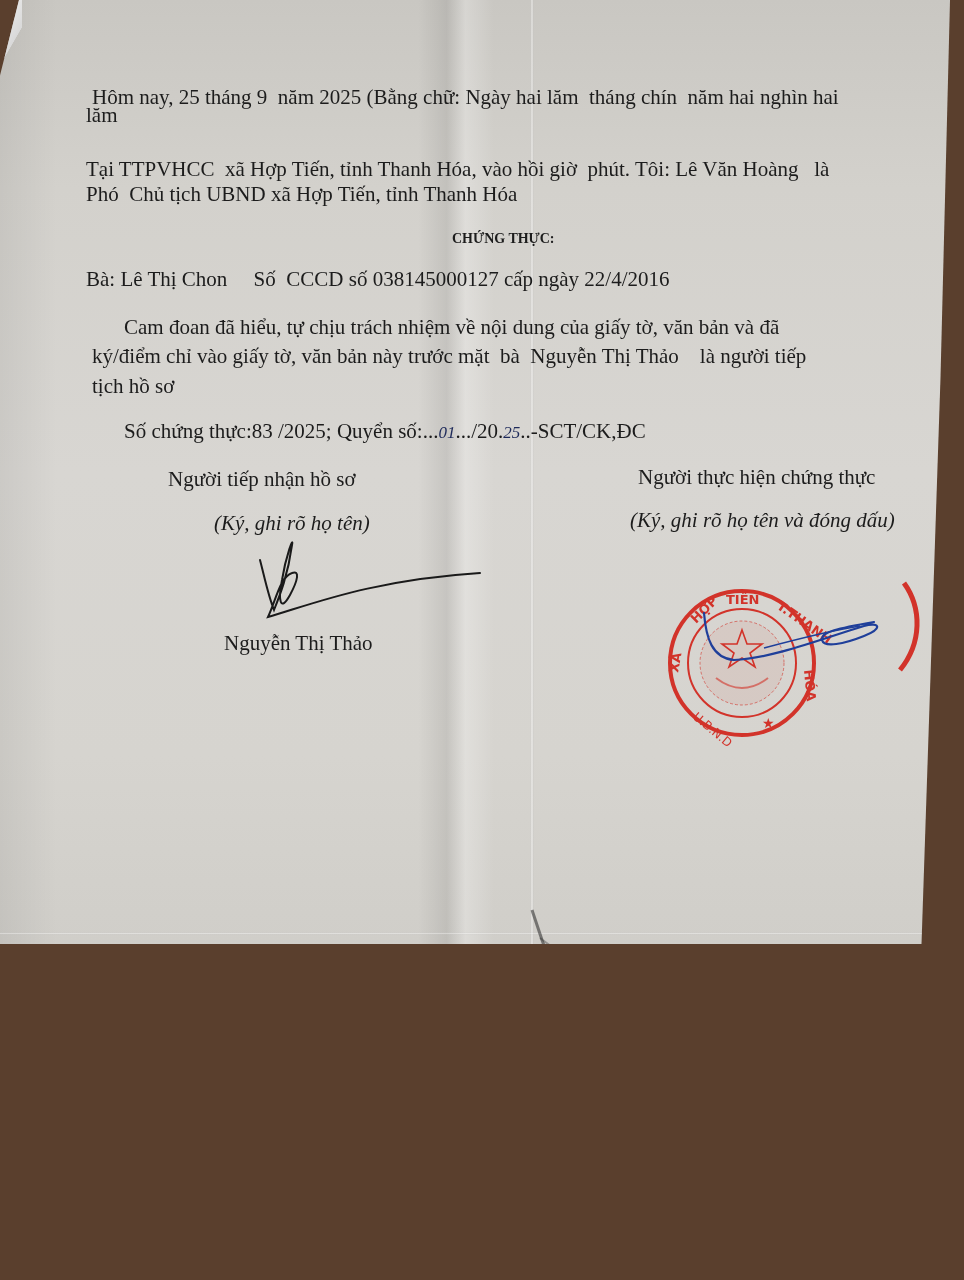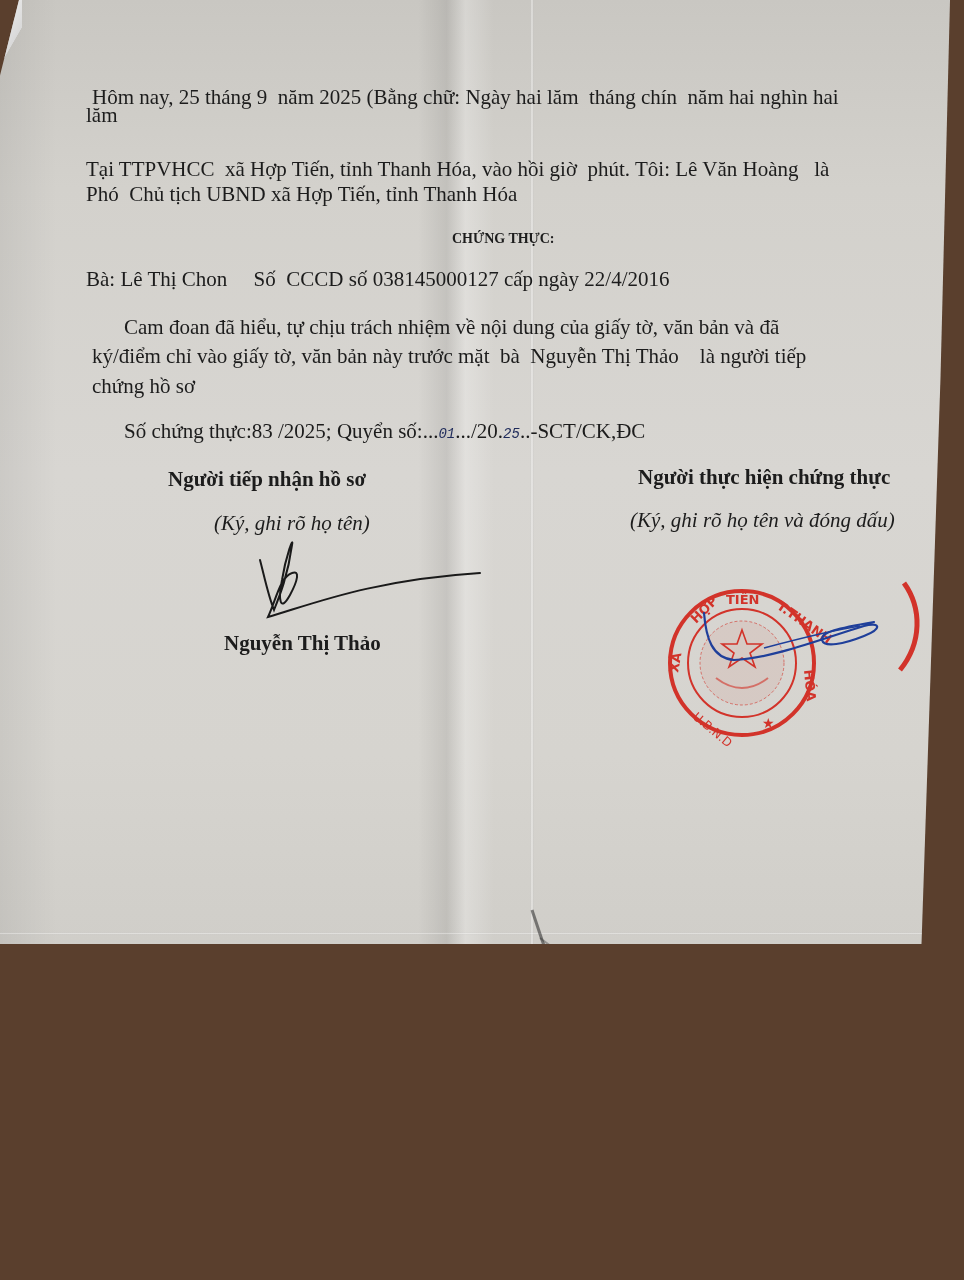--- a/index.html
+++ b/index.html
@@ -67,30 +67,30 @@
       font-size: 21px;
       line-height: 26px;
       white-space: pre;
       color: #1c1c1c;
     }
     .heading {
       font-weight: bold;
       font-size: 14px;
     }
     .bold {
-      font-weight: bold;
+      font-weight: normal;
     }
     .italic {
       font-style: italic;
     }
     .handwritten {
-      font-family: Liberation Mono, monospace;
+      font-family: Liberation Serif, serif;
       font-style: italic;
       color: #1e2a5a;
-      font-size: 14px;
+      font-size: 17px;
     }
     .signature-svg, .stamp-svg {
       position: absolute;
       overflow: visible;
     }
   </style>
 </head>
 <body>
 
 <div class="photo-bg"></div>
@@ -108,21 +108,21 @@
   <div class="line" style="left:86px; top:102px;">lăm</div>
   <div class="line" style="left:86px; top:156px;">Tại TTPVHCC  xã Hợp Tiến, tỉnh Thanh Hóa, vào hồi giờ  phút. Tôi: Lê Văn Hoàng   là</div>
   <div class="line" style="left:86px; top:181px;text-align:right;">Phó  Chủ tịch UBND xã Hợp Tiến, tỉnh Thanh Hóa</div>
 
   <div class="line heading" style="left:452px; top:226px;">CHỨNG THỰC:</div>
 
   <div class="line" style="left:86px; top:266px;">Bà: Lê Thị Chon     Số  CCCD số 038145000127 cấp ngày 22/4/2016</div>
 
   <div class="line" style="left:92px; top:343px;">ký/điểm chỉ vào giấy tờ, văn bản này trước mặt  bà  Nguyễn Thị Thảo    là người tiếp</div>
   <div class="line" style="left:124px; top:314px;">Cam đoan đã hiểu, tự chịu trách nhiệm về nội dung của giấy tờ, văn bản và đã</div>
-  <div class="line" style="left:92px; top:373px;">chứng hồ sơ</div>
+  <div class="line" style="left:92px; top:373px;">tịch hồ sơ</div>
 
   <div class="line" style="left:124px; top:418px;"><span>Số chứng thực:83 /2025; Quyển số:...</span><span class="handwritten">01</span><span>.../20.</span><span class="handwritten">25</span><span>..-SCT/CK,ĐC</span></div>
 
   <div class="line bold" style="left:168px; top:466px;">Người tiếp nhận hồ sơ</div>
   <div class="line italic" style="left:214px; top:510px;">(Ký, ghi rõ họ tên)</div>
 
   <div class="line bold" style="left:638px; top:464px;">Người thực hiện chứng thực</div>
   <div class="line italic" style="left:630px; top:507px;">(Ký, ghi rõ họ tên và đóng dấu)</div>
 
   <svg class="signature-svg" style="left:250px; top:535px;" width="240" height="90" viewBox="0 0 240 90">

